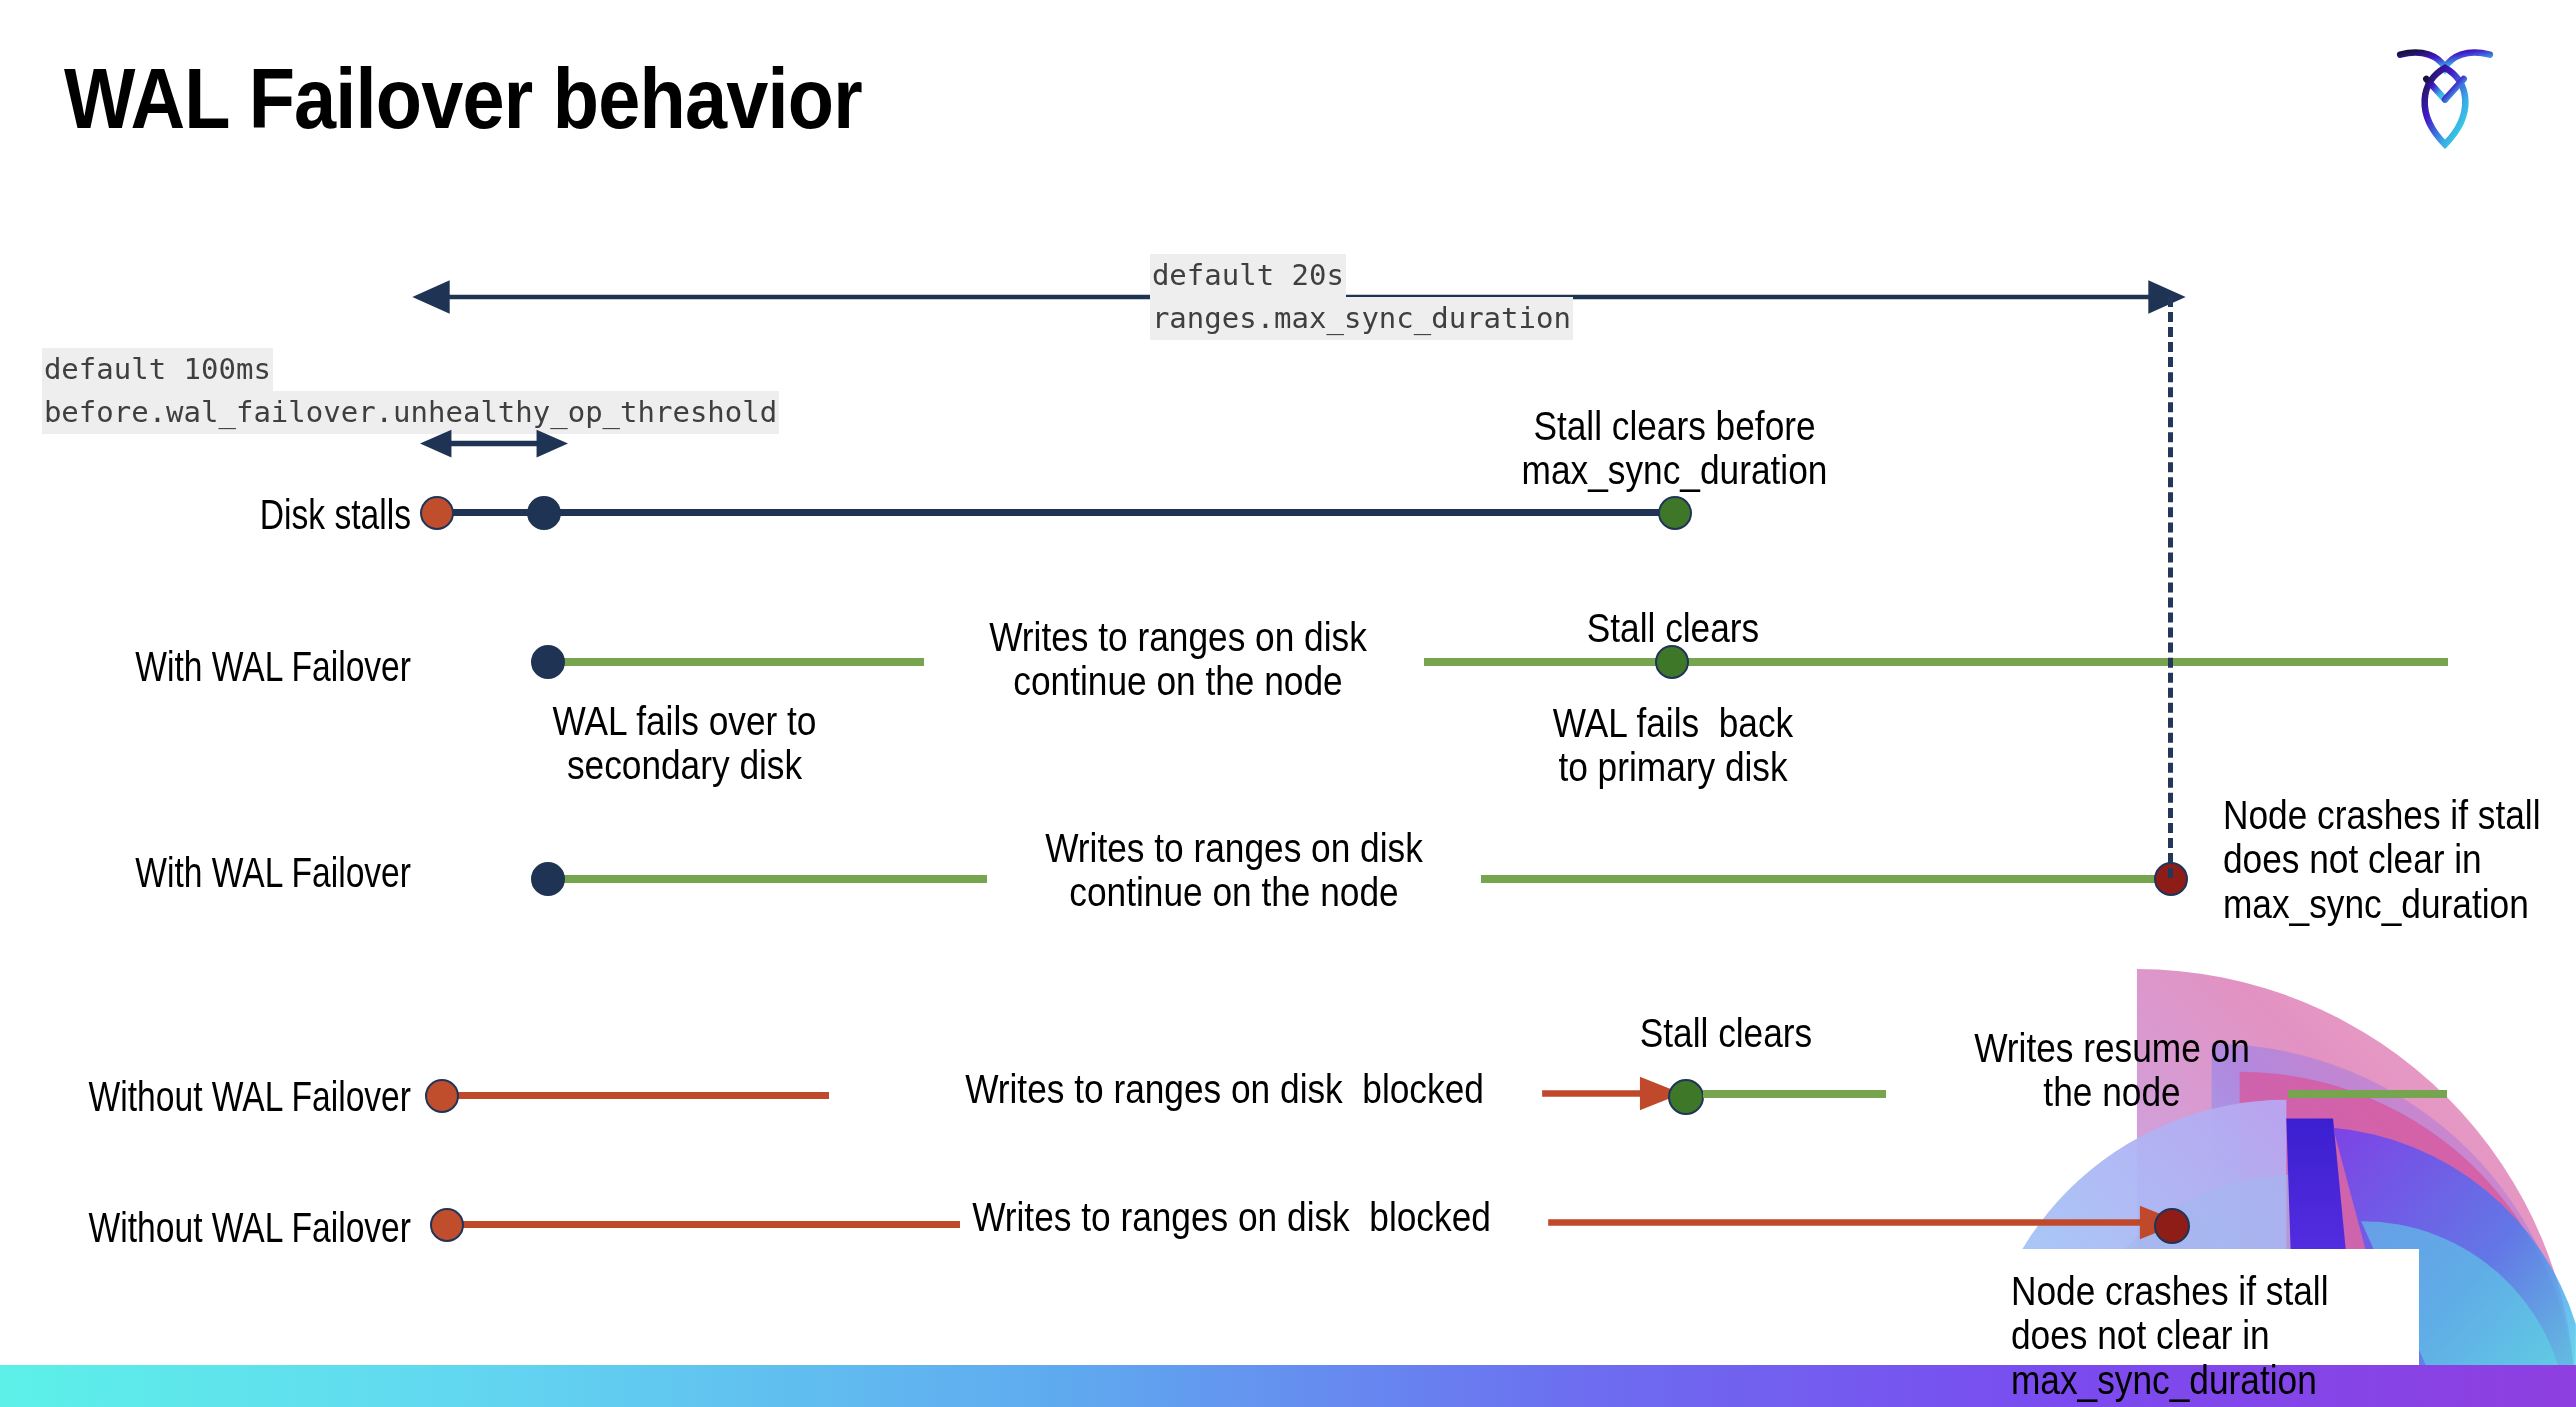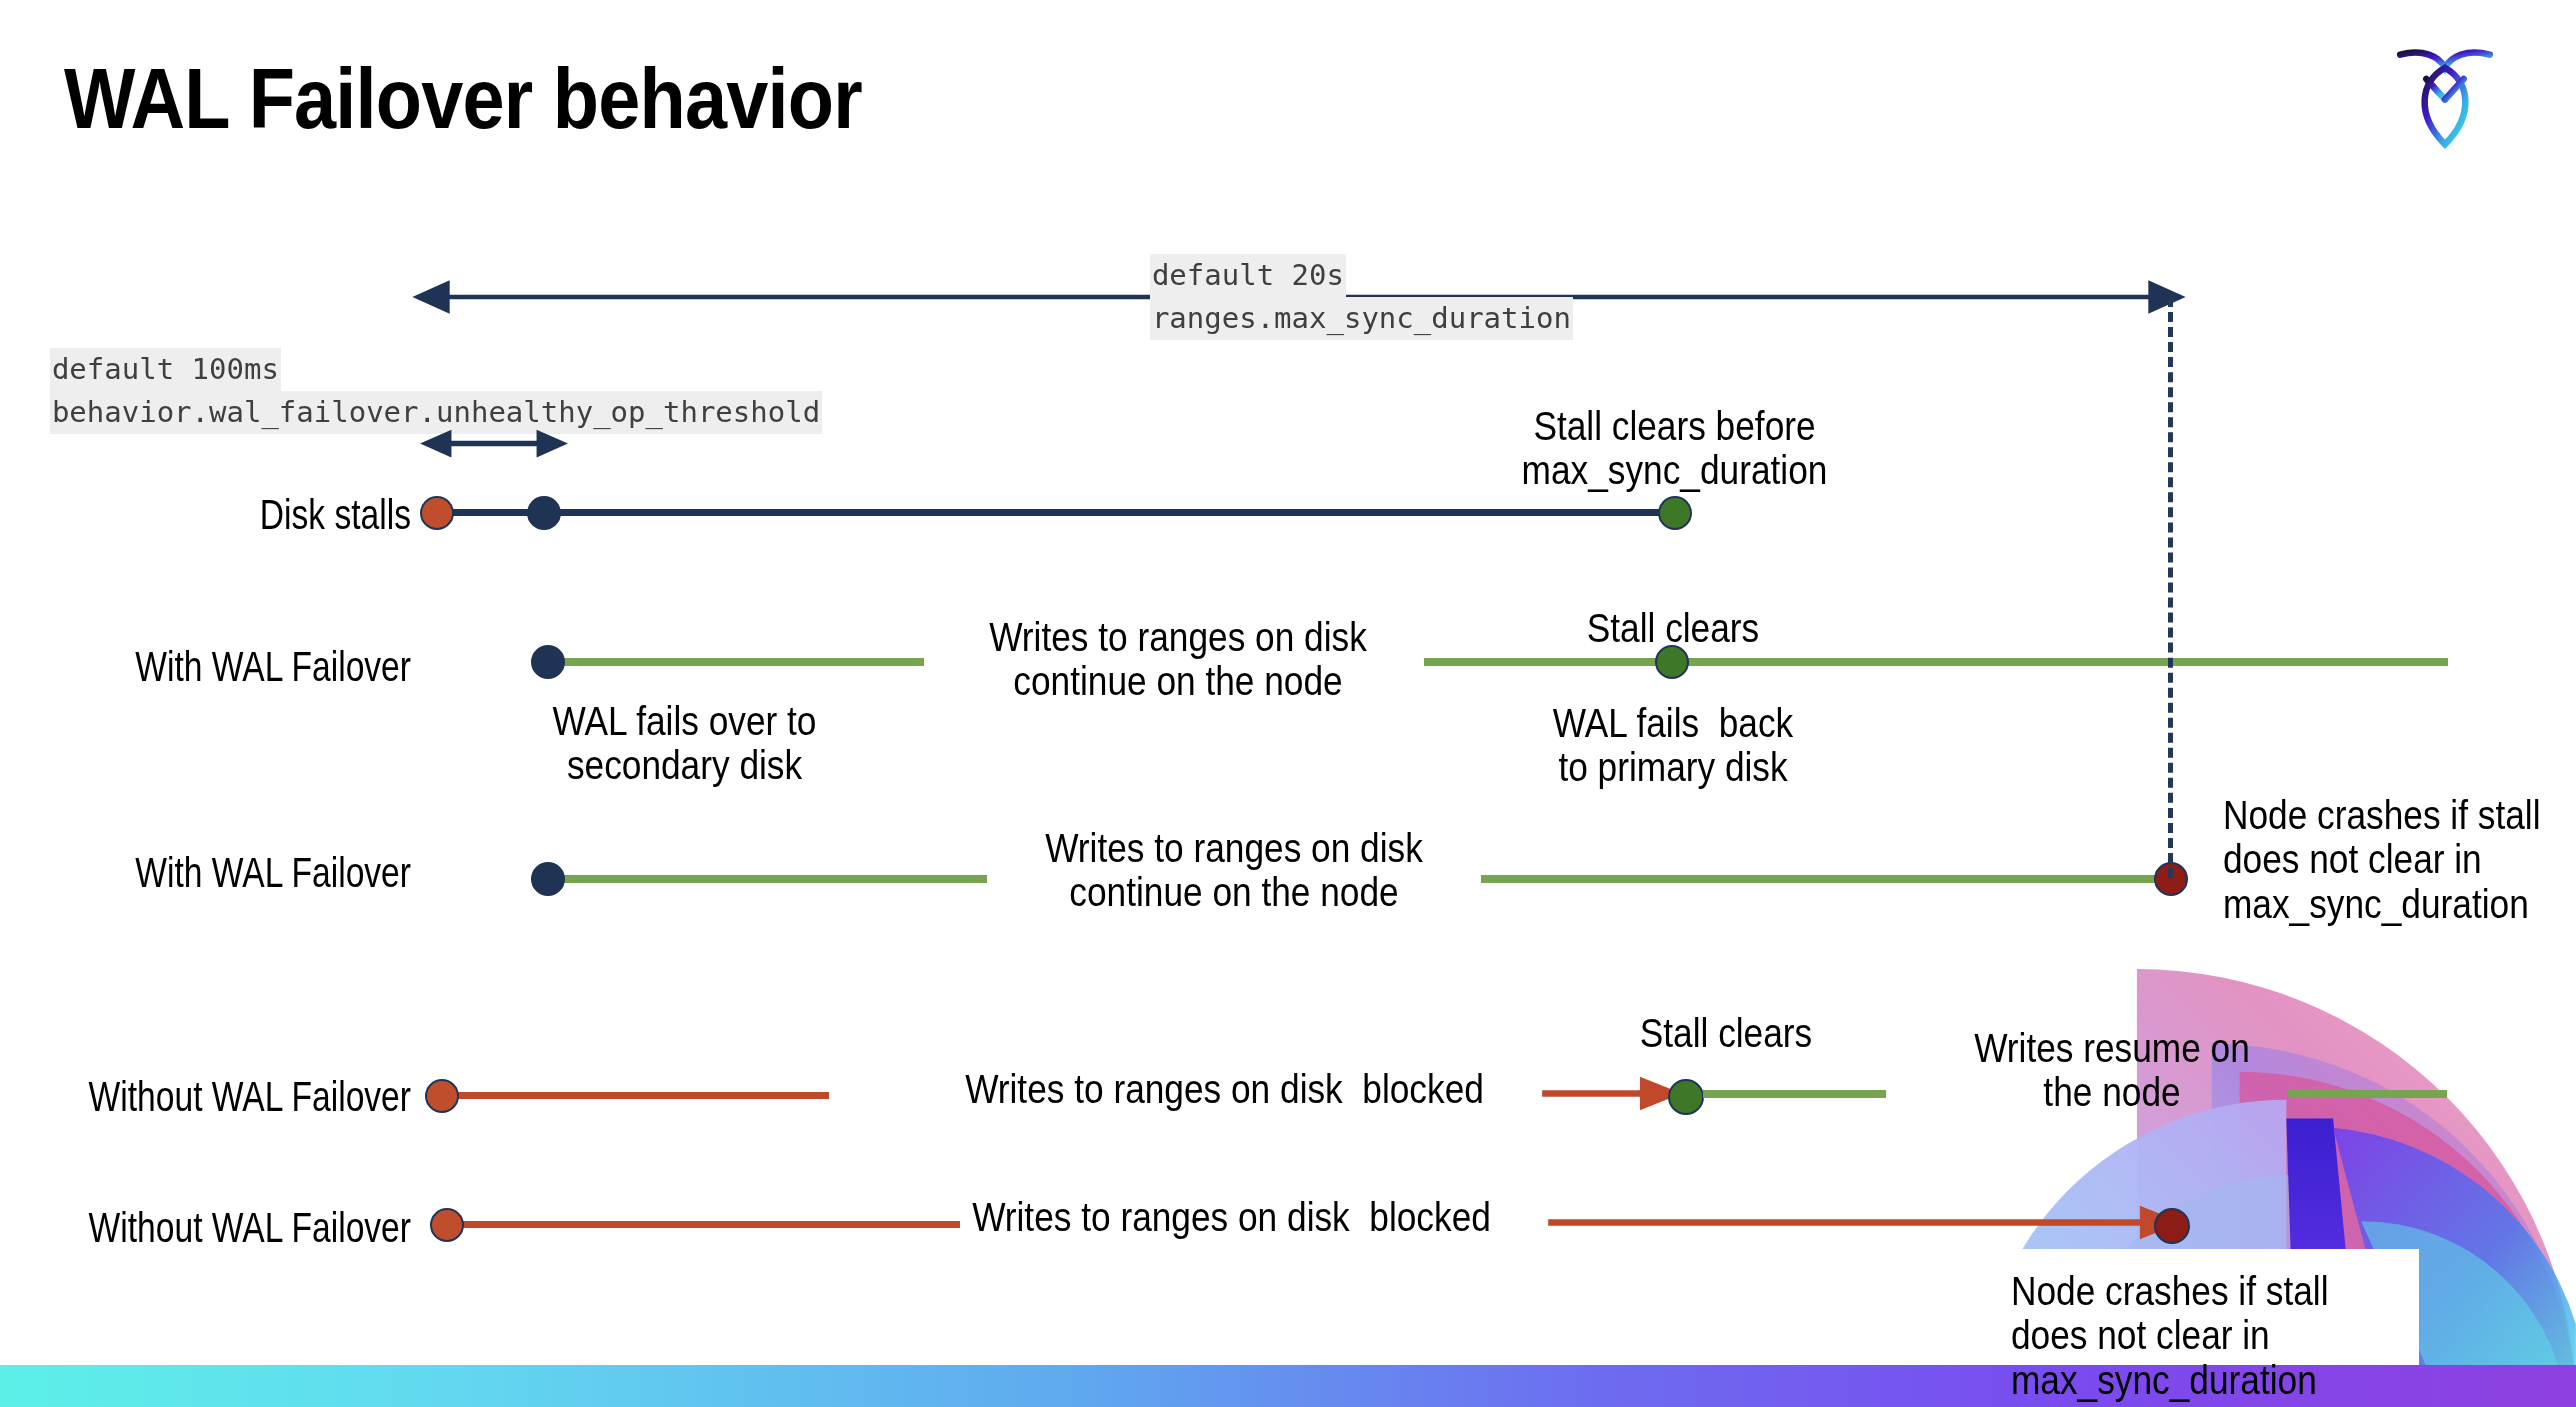--- a/index.html
+++ b/index.html
@@ -131,23 +131,23 @@
       <polygon points="0,30 40,12 40,48" fill="#1f3354"></polygon>
       <polygon points="1900,30 1860,12 1860,48" fill="#1f3354"></polygon>
     </svg>
   </div>
 
   <div class="codeblock" style="left:1138px;top:254px;padding-left:12px;">
     <span class="l"><span class="code">default 20s</span></span>
     <span class="l"><span class="code">ranges.max_sync_duration</span></span>
   </div>
 
-  <div class="codeblock" style="left:34px;top:348px;padding-left:16px;">
+  <div class="codeblock" style="left:26px;top:348px;padding-left:16px;">
     <span class="l"><span class="code">default 100ms</span></span>
-    <span class="l"><span class="code">behavior.wal_failover.unhealthy_op_threshold</span></span>
+    <span class="l"><span class="code">before.wal_failover.unhealthy_op_threshold</span></span>
   </div>
 
   <div class="abs" style="left:419px;top:425px;width:150px;height:37px;">
     <svg width="150" height="37" viewBox="0 0 160 40" xmlns="http://www.w3.org/2000/svg">
       <line x1="20" y1="20" x2="140" y2="20" stroke="#1f3354" stroke-width="6"></line>
       <polygon points="0,20 34,5 34,35" fill="#1f3354"></polygon>
       <polygon points="160,20 126,5 126,35" fill="#1f3354"></polygon>
     </svg>
   </div>
 

